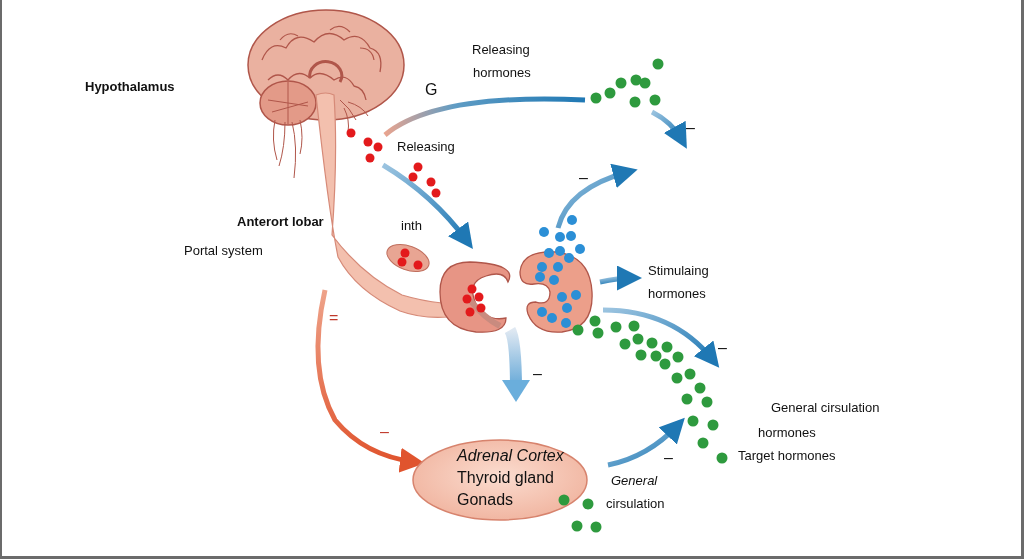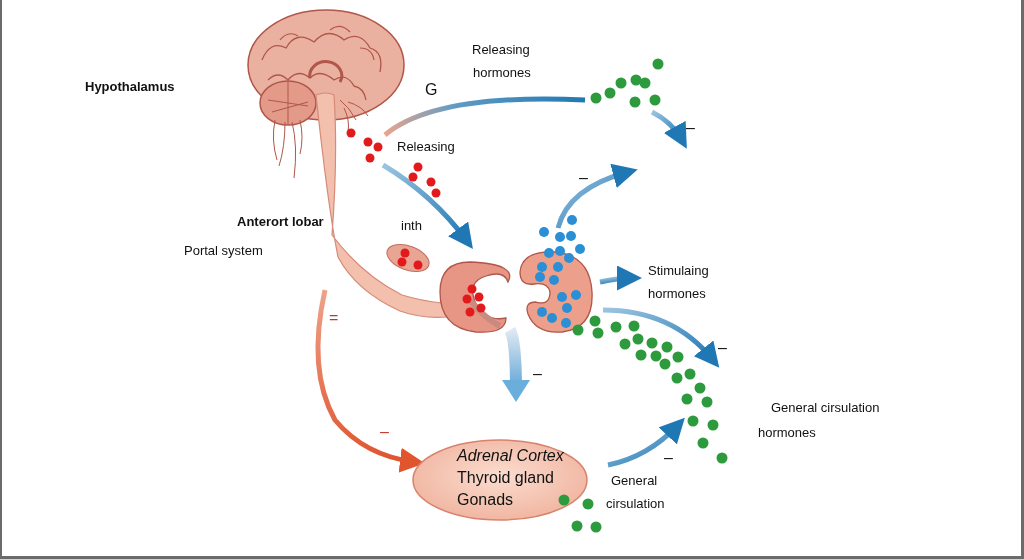--- a/index.html
+++ b/index.html
@@ -186,24 +186,25 @@
   <div class="lbl t17" style="left:473px;top:66px;">hormones</div>
   <div class="lbl t16" style="left:425px;top:81px;">G</div>
   <div class="lbl t17" style="left:397px;top:140px;">Releasing</div>
   <div class="lbl bold t17" style="left:237px;top:215px;">Anterort lobar</div>
   <div class="lbl t17" style="left:401px;top:219px;">inth</div>
   <div class="lbl t17" style="left:184px;top:244px;">Portal system</div>
   <div class="lbl t17" style="left:648px;top:264px;">Stimulaing</div>
   <div class="lbl t17" style="left:648px;top:287px;">hormones</div>
   <div class="lbl t17" style="left:771px;top:401px;">General cirsulation</div>
   <div class="lbl t17" style="left:758px;top:426px;">hormones</div>
+  <div class="lbl t17" style="left:738px;top:449px;">Target hormones</div>
   <div class="lbl t16" style="left:457px;top:447px;font-style:italic;">Adrenal Cortex</div>
   <div class="lbl t16" style="left:457px;top:469px;">Thyroid gland</div>
   <div class="lbl t16" style="left:457px;top:491px;">Gonads</div>
-  <div class="lbl t17" style="left:611px;top:474px;">General</div>
+  <div class="lbl t17" style="left:611px;top:474px;font-style:italic;">General</div>
   <div class="lbl t17" style="left:606px;top:497px;">cirsulation</div>
 
   <div class="minus" style="left:686px;top:120px;">–</div>
   <div class="minus" style="left:579px;top:170px;">–</div>
   <div class="minus" style="left:718px;top:340px;">–</div>
   <div class="minus" style="left:533px;top:366px;">–</div>
   <div class="minus" style="left:329px;top:310px;color:#c0392b;">=</div>
   <div class="minus" style="left:380px;top:424px;color:#c0392b;">–</div>
   <div class="minus" style="left:664px;top:450px;">–</div>
 </div>

